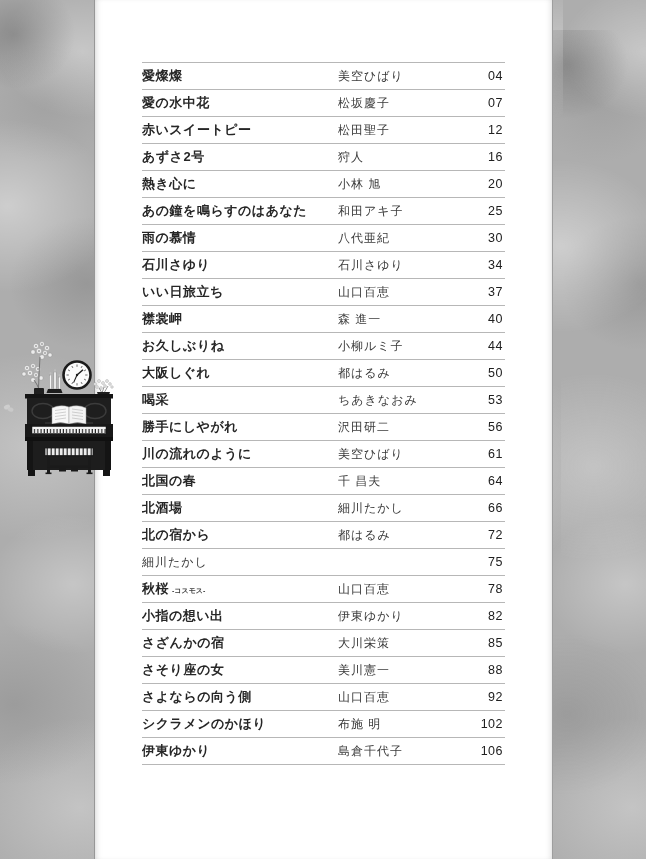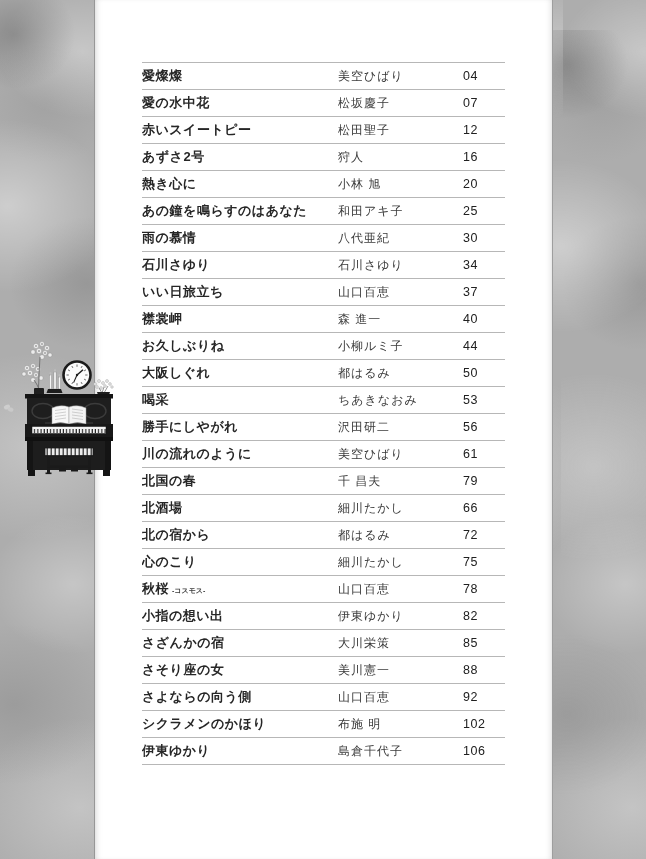--- a/index.html
+++ b/index.html
@@ -32,21 +32,21 @@
     box-shadow: inset 5px 0 9px -7px rgba(0,0,0,.35), inset -5px 0 9px -7px rgba(0,0,0,.28);
   }
 
   
   .toc { position:absolute; left:47px; top:62px; width:363px; border-bottom:1px solid #b7b7b7; }
   .row { display:flex; align-items:center; height:27px; border-top:1px solid #b7b7b7; }
   .c-title { width:196px; font-size:13px; font-weight:700; color:#262626; letter-spacing:.5px;
              white-space:nowrap; overflow:hidden; }
   .c-title .sub { font-size:7px; font-weight:700; color:#3c3c3c; margin-left:3px; letter-spacing:0; }
   .c-artist { flex:1; font-size:12px; color:#3a3a3a; letter-spacing:1px; white-space:nowrap; }
-  .c-page  { width:42px; font-size:12.5px; color:#202020; padding-right:2px;
+  .c-page  { width:42px; text-align:right; font-size:12.5px; color:#202020; padding-right:2px;
              letter-spacing:.5px; }
 
   
   .piano-scene { position:absolute; left:0; top:338px; width:130px; height:145px; z-index:3; }
 </style>
 </head>
 <body>
 
 <div class="canvas">
 
@@ -141,37 +141,36 @@
 
   <div class="row">
     <div class="c-title"><span class="t">川の流れのように</span></div>
     <div class="c-artist">美空ひばり</div>
     <div class="c-page">61</div>
   </div>
 
   <div class="row">
     <div class="c-title"><span class="t">北国の春</span></div>
     <div class="c-artist">千 昌夫</div>
-    <div class="c-page">79</div>
+    <div class="c-page">64</div>
   </div>
 
   <div class="row">
     <div class="c-title"><span class="t">北酒場</span></div>
     <div class="c-artist">細川たかし</div>
     <div class="c-page">66</div>
   </div>
 
   <div class="row">
     <div class="c-title"><span class="t">北の宿から</span></div>
     <div class="c-artist">都はるみ</div>
     <div class="c-page">72</div>
   </div>
 
   <div class="row">
-    <div class="c-title"><span class="t">心のこり</span></div>
     <div class="c-artist">細川たかし</div>
     <div class="c-page">75</div>
   </div>
 
   <div class="row">
     <div class="c-title"><span class="t">秋桜</span><span class="sub">-コスモス-</span></div>
     <div class="c-artist">山口百恵</div>
     <div class="c-page">78</div>
   </div>
 

